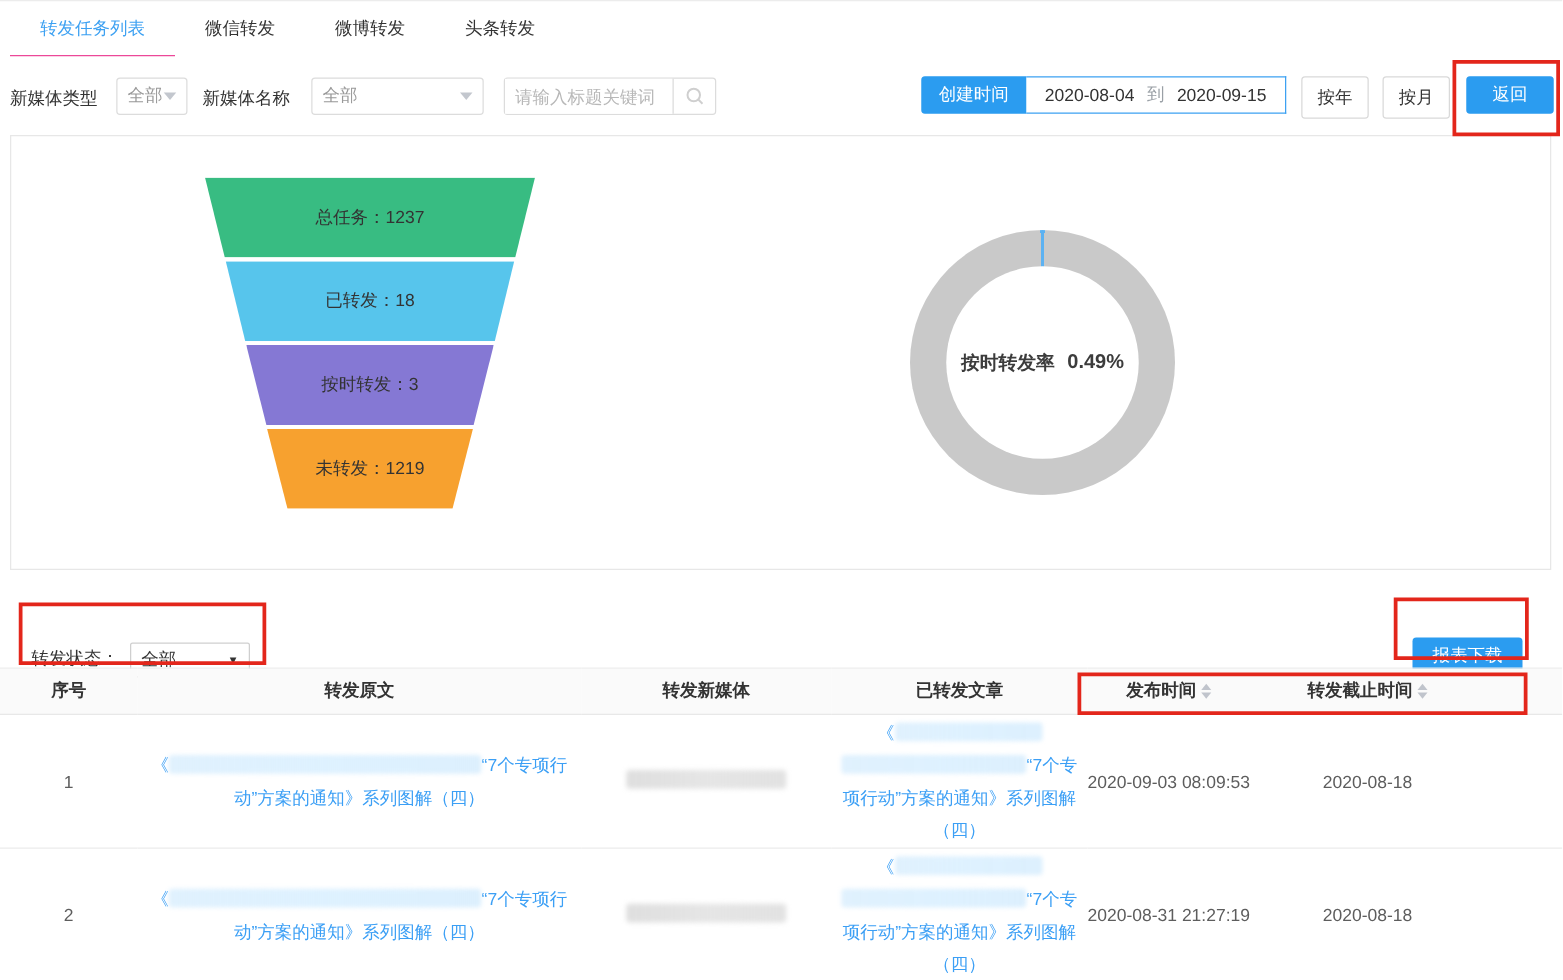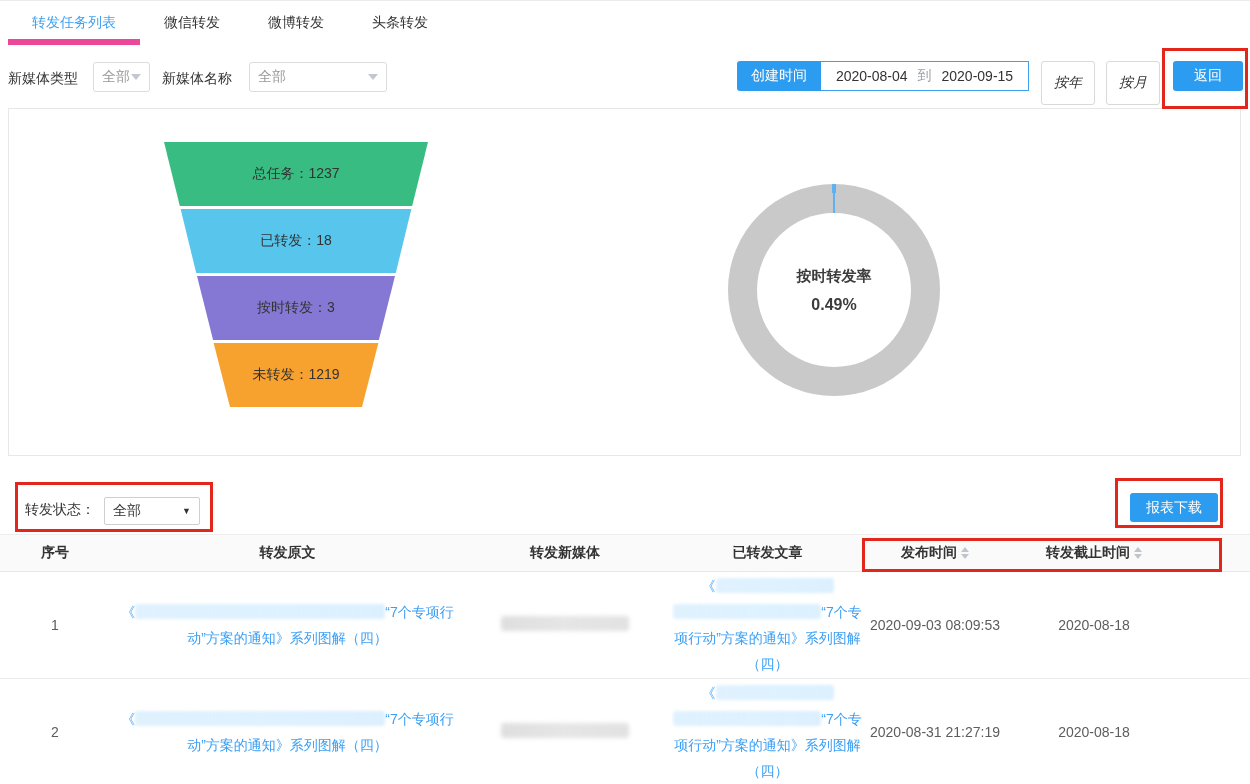--- a/index.html
+++ b/index.html
@@ -3,57 +3,57 @@
 <meta charset="utf-8">
 <style>
   * { margin:0; padding:0; box-sizing:border-box; }
   html,body { background:#fff; }
   body { font-family:"Liberation Sans","DejaVu Sans",sans-serif; font-size:14px; color:#333; }
   #page { position:relative; width:1250px; height:784px; overflow:hidden; background:#fff; border-top:1px solid #ececec; }
 
   
   .tabs { position:absolute; top:0; left:0; width:100%; height:45px; padding-left:8px; display:flex; }
   .tab { height:44px; line-height:42px; padding:0 24px; cursor:pointer; color:#333; }
-  .tab.active { color:#3da1f2; border-bottom:6px solid #ec4899; }
+  .tab.active { color:#3da1f2; border-bottom:1px solid #ec4899; }
   .tabs::before { content:""; position:absolute; top:-1px; left:6px; width:105px; height:1px; background:#bcd9f2; }
 
   
   .filters { position:absolute; top:45px; left:0; width:100%; height:62px; }
   .flabel { position:absolute; top:24px; color:#333; }
   .dd { position:absolute; top:16px; height:30px; border:1px solid #dcdcdc; border-radius:3px; background:#fff;
         display:flex; align-items:center; padding:0 8px; color:#999; cursor:pointer; }
   .dd .caret { margin-left:auto; width:0; height:0; border-left:5px solid transparent; border-right:5px solid transparent; border-top:6px solid #c3c7ce; }
   .searchbox { position:absolute; left:403px; top:16px; width:170px; height:30px; border:1px solid #dcdcdc; border-radius:3px; display:flex; }
   .searchbox input { flex:1; border:0; outline:none; padding:0 8px; font-size:14px; color:#333; min-width:0; font-family:inherit; }
   .searchbox input::placeholder { color:#b8b8b8; }
   .search-btn { width:34px; border-left:1px solid #dcdcdc; display:flex; align-items:center; justify-content:center; cursor:pointer; }
   .datewidget { position:absolute; left:737px; top:15px; height:30px; display:flex; }
   .date-label { background:#2b9cf0; color:#fff; padding:0 14px; border-radius:3px 0 0 3px; display:flex; align-items:center; cursor:pointer; }
   .date-vals { width:208px; border:1px solid #3da1f2; border-left:none; display:flex; align-items:center; justify-content:center; gap:10px; color:#333; }
   .date-sep { color:#9aa0a6; }
-  .btn-plain { position:absolute; top:15px; height:44px; background:#fff; border:1px solid #d9d9d9; border-radius:3px; padding:0 12px; font-size:14px; color:#333; cursor:pointer; font-family:inherit;font-style:italic; }
+  .btn-plain { position:absolute; top:15px; height:34px; background:#fff; border:1px solid #d9d9d9; border-radius:3px; padding:0 12px; font-size:14px; color:#333; cursor:pointer; font-family:inherit; }
   .btn-blue { background:#2b9cf0; color:#fff; border:none; border-radius:3px; font-size:14px; cursor:pointer; font-family:inherit; }
   #back-btn { position:absolute; left:1173px; top:15px; width:70px; height:30px; }
 
   
   .panel { position:absolute; top:107px; left:8px; width:1233px; height:348px; border:1px solid #e7e7e7; background:#fff; }
   .funnel { position:absolute; left:155px; top:33px; width:264px; }
   .fseg { position:relative; width:264px; height:64px; margin-bottom:3px; display:flex; align-items:center; justify-content:center; color:#333; }
   .fseg0 { clip-path:polygon(0% 0%,100% 0%,94% 100%,6% 100%); }
   .fseg1 { clip-path:polygon(6.3% 0%,93.7% 0%,87.8% 100%,12.2% 100%); }
   .fseg2 { clip-path:polygon(12.5% 0%,87.5% 0%,81.4% 100%,18.6% 100%); }
   .fseg3 { clip-path:polygon(18.8% 0%,81.2% 0%,75% 100%,25% 100%); }
   .donut { position:absolute; left:719px; top:75px; width:212px; height:212px; border-radius:50%; }
   .donut-hole { position:absolute; left:29px; top:29px; width:154px; height:154px; background:#fff; border-radius:50%;
-                display:flex; flex-direction:column; align-items:center; justify-content:center; gap:10px; }
+                display:flex; align-items:center; justify-content:center; gap:10px; }
   .donut-title { font-weight:bold; color:#3c3c3c; font-size:15px; }
   .donut-value { font-weight:bold; color:#3c3c3c; font-size:16px; }
 
   
-  .status-row { position:absolute; top:455px; left:0; width:100%; height:78px; }
+  .status-row { position:absolute; top:472px; left:0; width:100%; height:78px; }
   .status-label { position:absolute; left:25px; top:500px; }
   .status-row .status-label { top:45px; }
   .select { position:absolute; left:104px; top:41px; width:96px; height:28px; border:1px solid #cfcfcf; border-radius:2px; background:#fff;
             display:flex; align-items:center; padding:0 8px; color:#333; cursor:pointer; }
   .select .sel-caret { margin-left:auto; font-size:9px; color:#333; }
   #download-btn { position:absolute; left:1130px; top:37px; width:88px; height:29px; }
 
   
   table { position:absolute; top:533px; left:0; width:1250px; border-collapse:collapse; table-layout:fixed; }
   thead th { height:37px; background:#fafafa; border-top:1px solid #ededed; border-bottom:1px solid #e8e8e8; font-weight:400; color:#333; text-align:center; }
@@ -100,20 +100,29 @@
     <span class="flabel" style="left:8px">新媒体类型</span>
     <div class="dd" style="left:93px;width:57px">
       <span>全部</span>
       <span class="caret"></span>
     </div>
     <span class="flabel" style="left:162px">新媒体名称</span>
     <div class="dd" style="left:249px;width:138px">
       <span>全部</span>
       <span class="caret"></span>
     </div>
+    <div class="searchbox">
+      <input type="text" placeholder="请输入标题关键词" style="">
+      <span class="search-btn">
+        <svg class="mag" width="16" height="16" viewBox="0 0 16 16">
+          <circle cx="7" cy="7" r="5" fill="none" stroke="#cfcfcf" stroke-width="1.6"></circle>
+          <line x1="10.8" y1="10.8" x2="14" y2="14" stroke="#cfcfcf" stroke-width="1.6"></line>
+        </svg>
+      </span>
+    </div>
     <div class="datewidget">
       <span class="date-label">创建时间</span>
       <div class="date-vals">
         <span>2020-08-04</span>
         <span class="date-sep">到</span>
         <span>2020-09-15</span>
       </div>
     </div>
     <button class="btn-plain" style="left:1041px">按年</button>
     <button class="btn-plain" style="left:1106px">按月</button>

